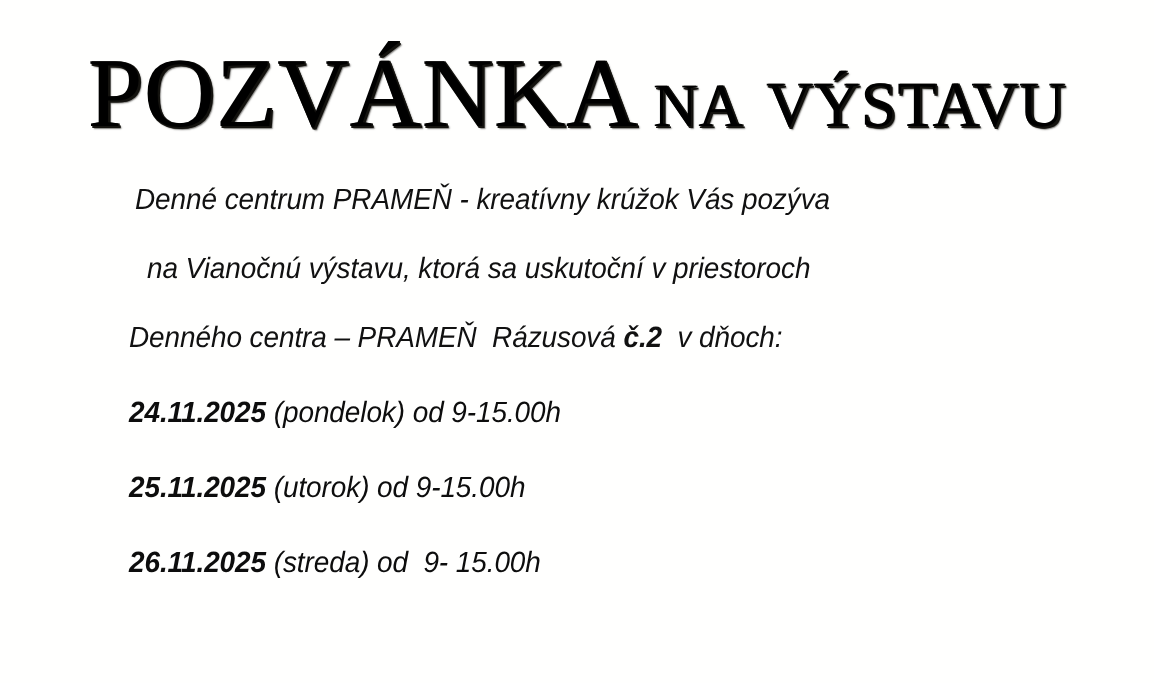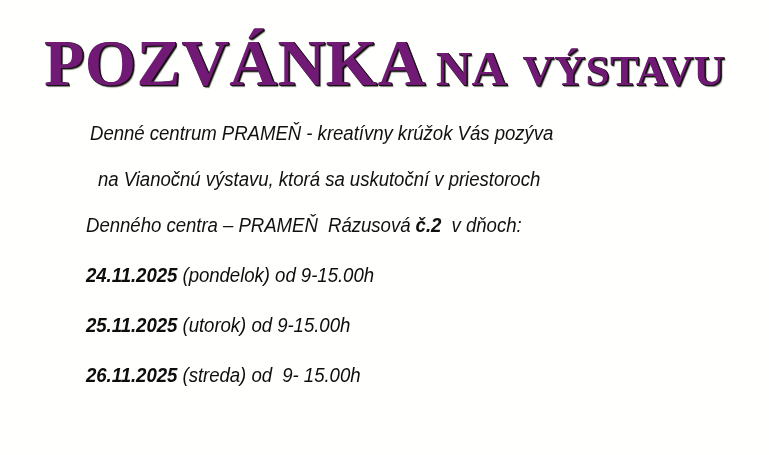--- a/index.html
+++ b/index.html
@@ -29,39 +29,39 @@
     left: 0;
     top: 30px;
     width: 769px;
     height: 78px;
     text-align: center;
     white-space: nowrap;
   }
 
   .wa {
     font-family: "Liberation Serif", "DejaVu Serif", serif;
-    color: #701a75;
-    font-weight: 700;
+    color: #000000;
+    font-weight: 400;
     letter-spacing: 0.5px;
     display: inline-block;
     vertical-align: baseline;
     line-height: 1;
     
     text-shadow:
        1px 0px 0 #14130f,
        1.6px 1.1px 0 #14130f,
        0.7px 1.4px 0 #1d1c17,
        2px 1.8px 1px rgba(20,19,15,0.55);
   }
 
   .wa-main {
     font-size: 66px;
   }
   .wa-na {
-    font-size: 49px;
+    font-size: 41px;
     margin-left: 10px;
   }
   .wa-vystavu {
     font-size: 62px;
     font-variant: small-caps;
     text-transform: lowercase;
     margin-left: 15px;
   }
 
   

